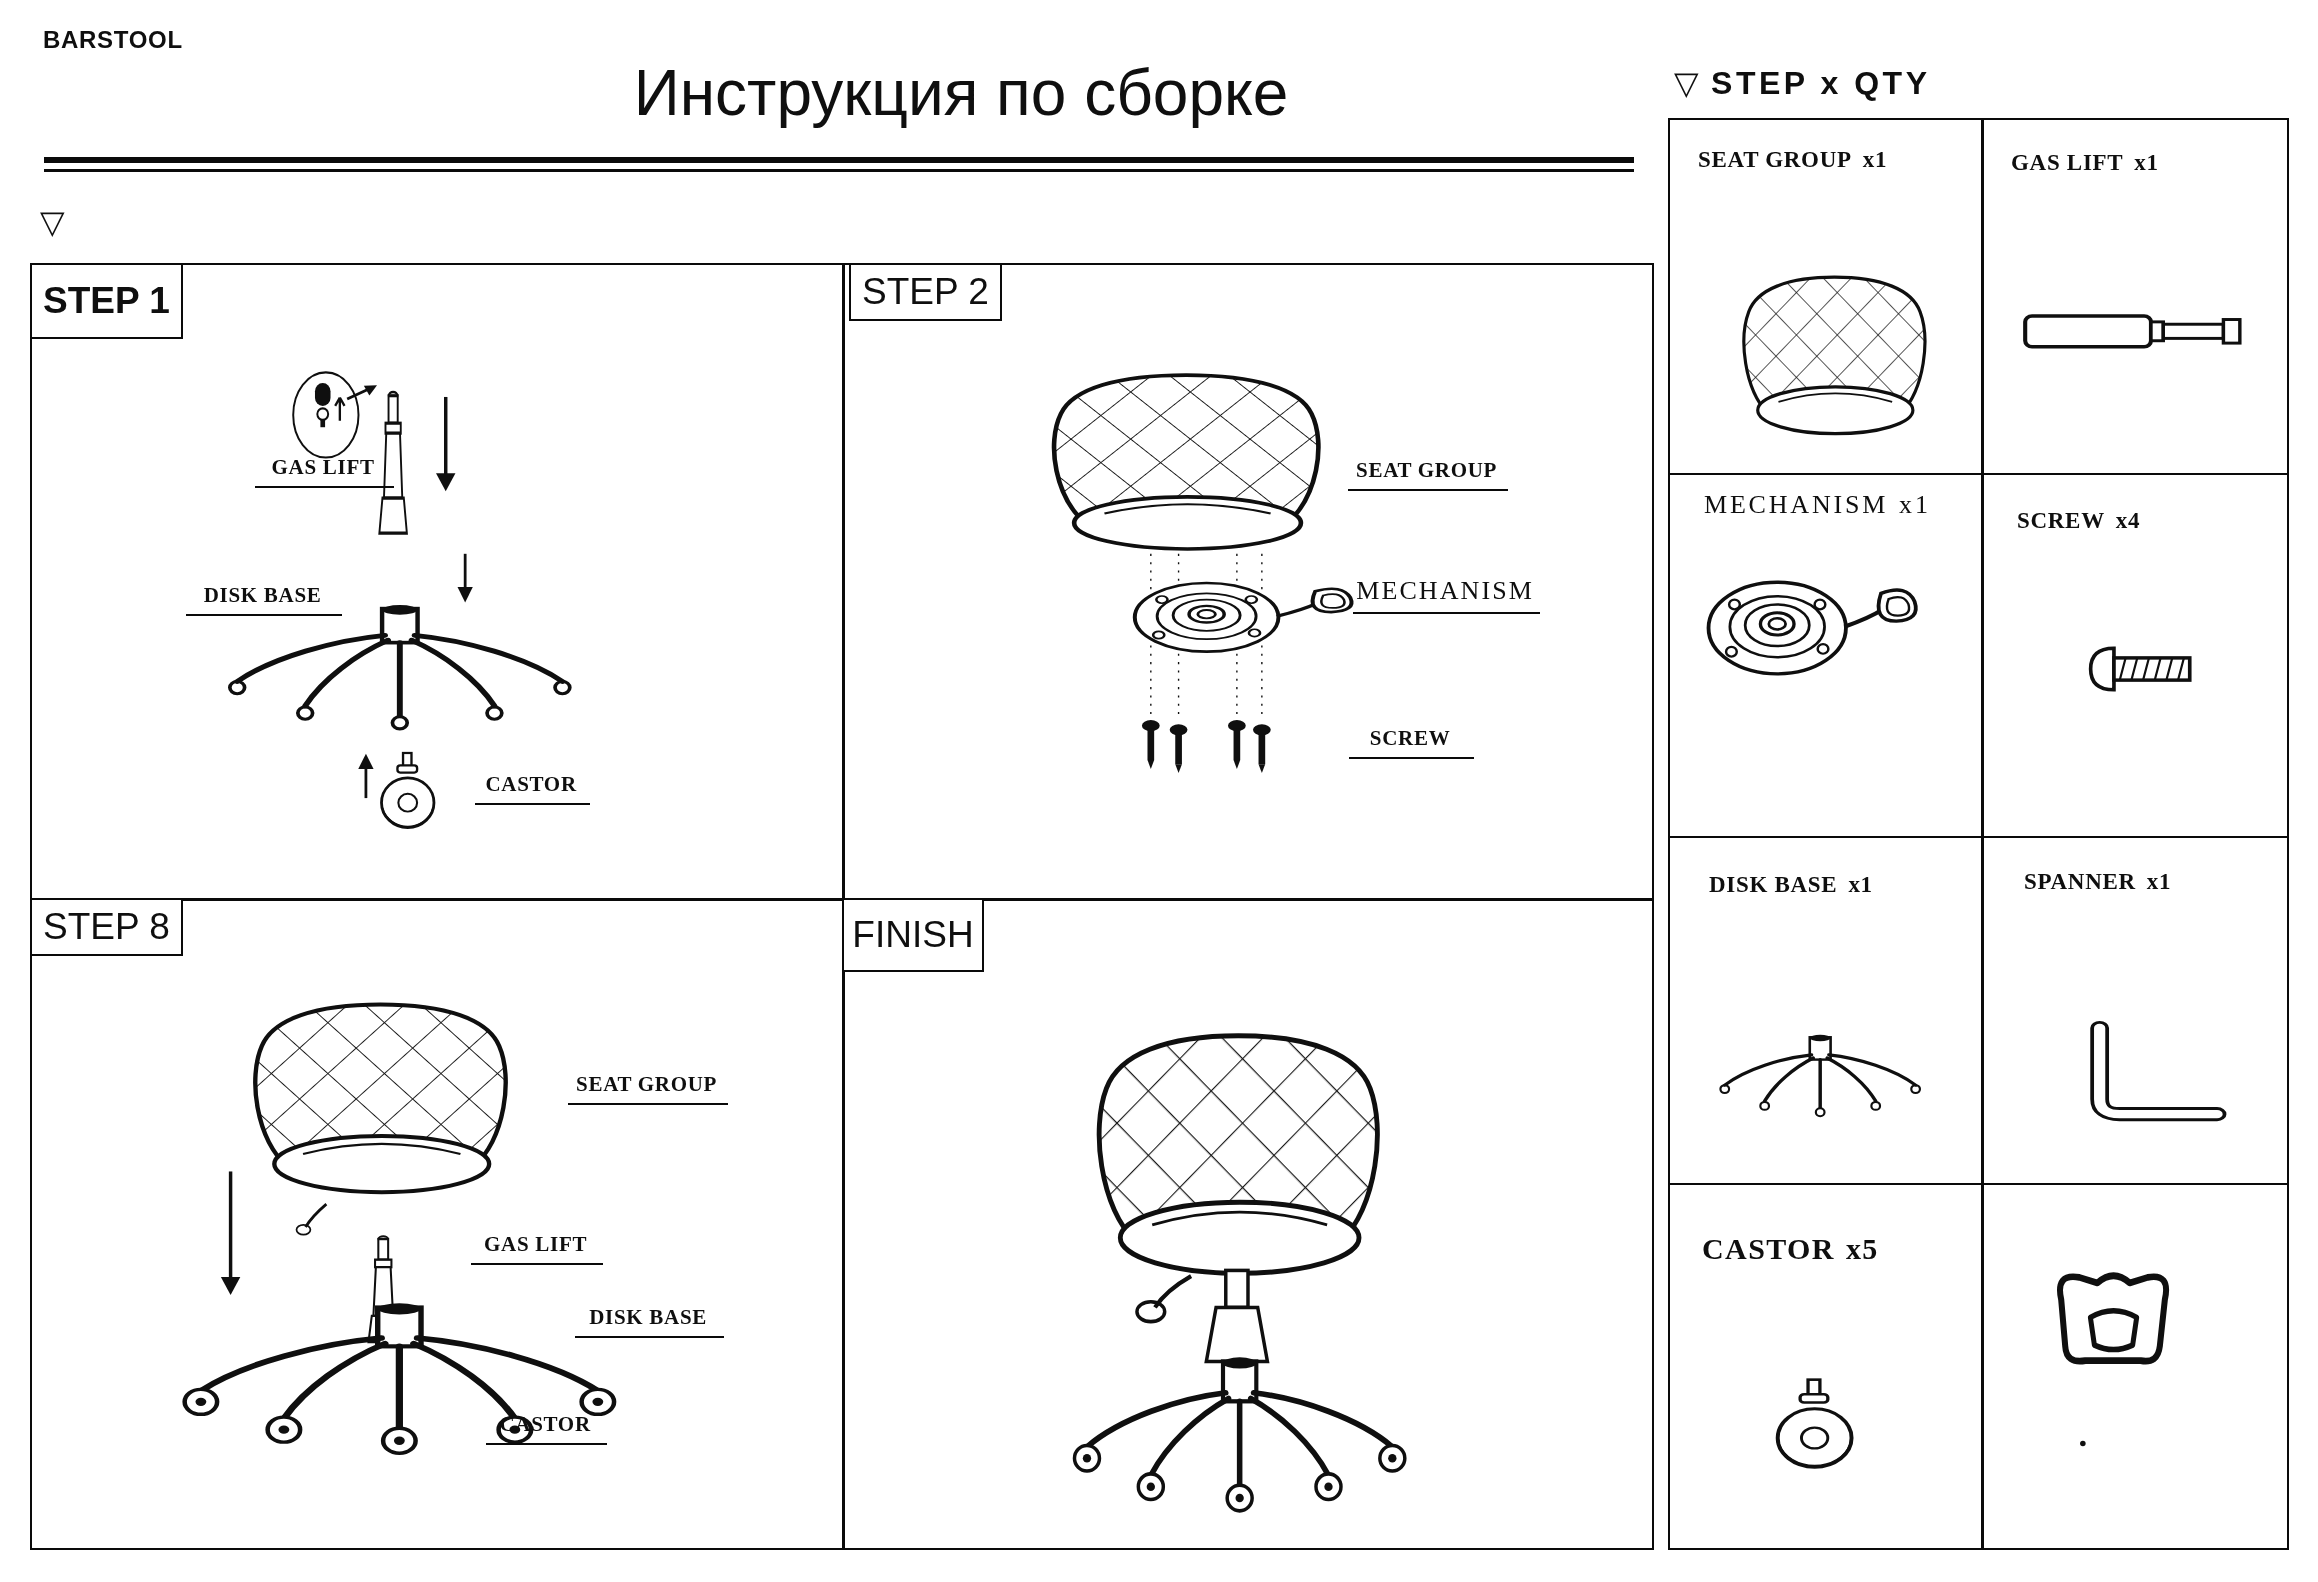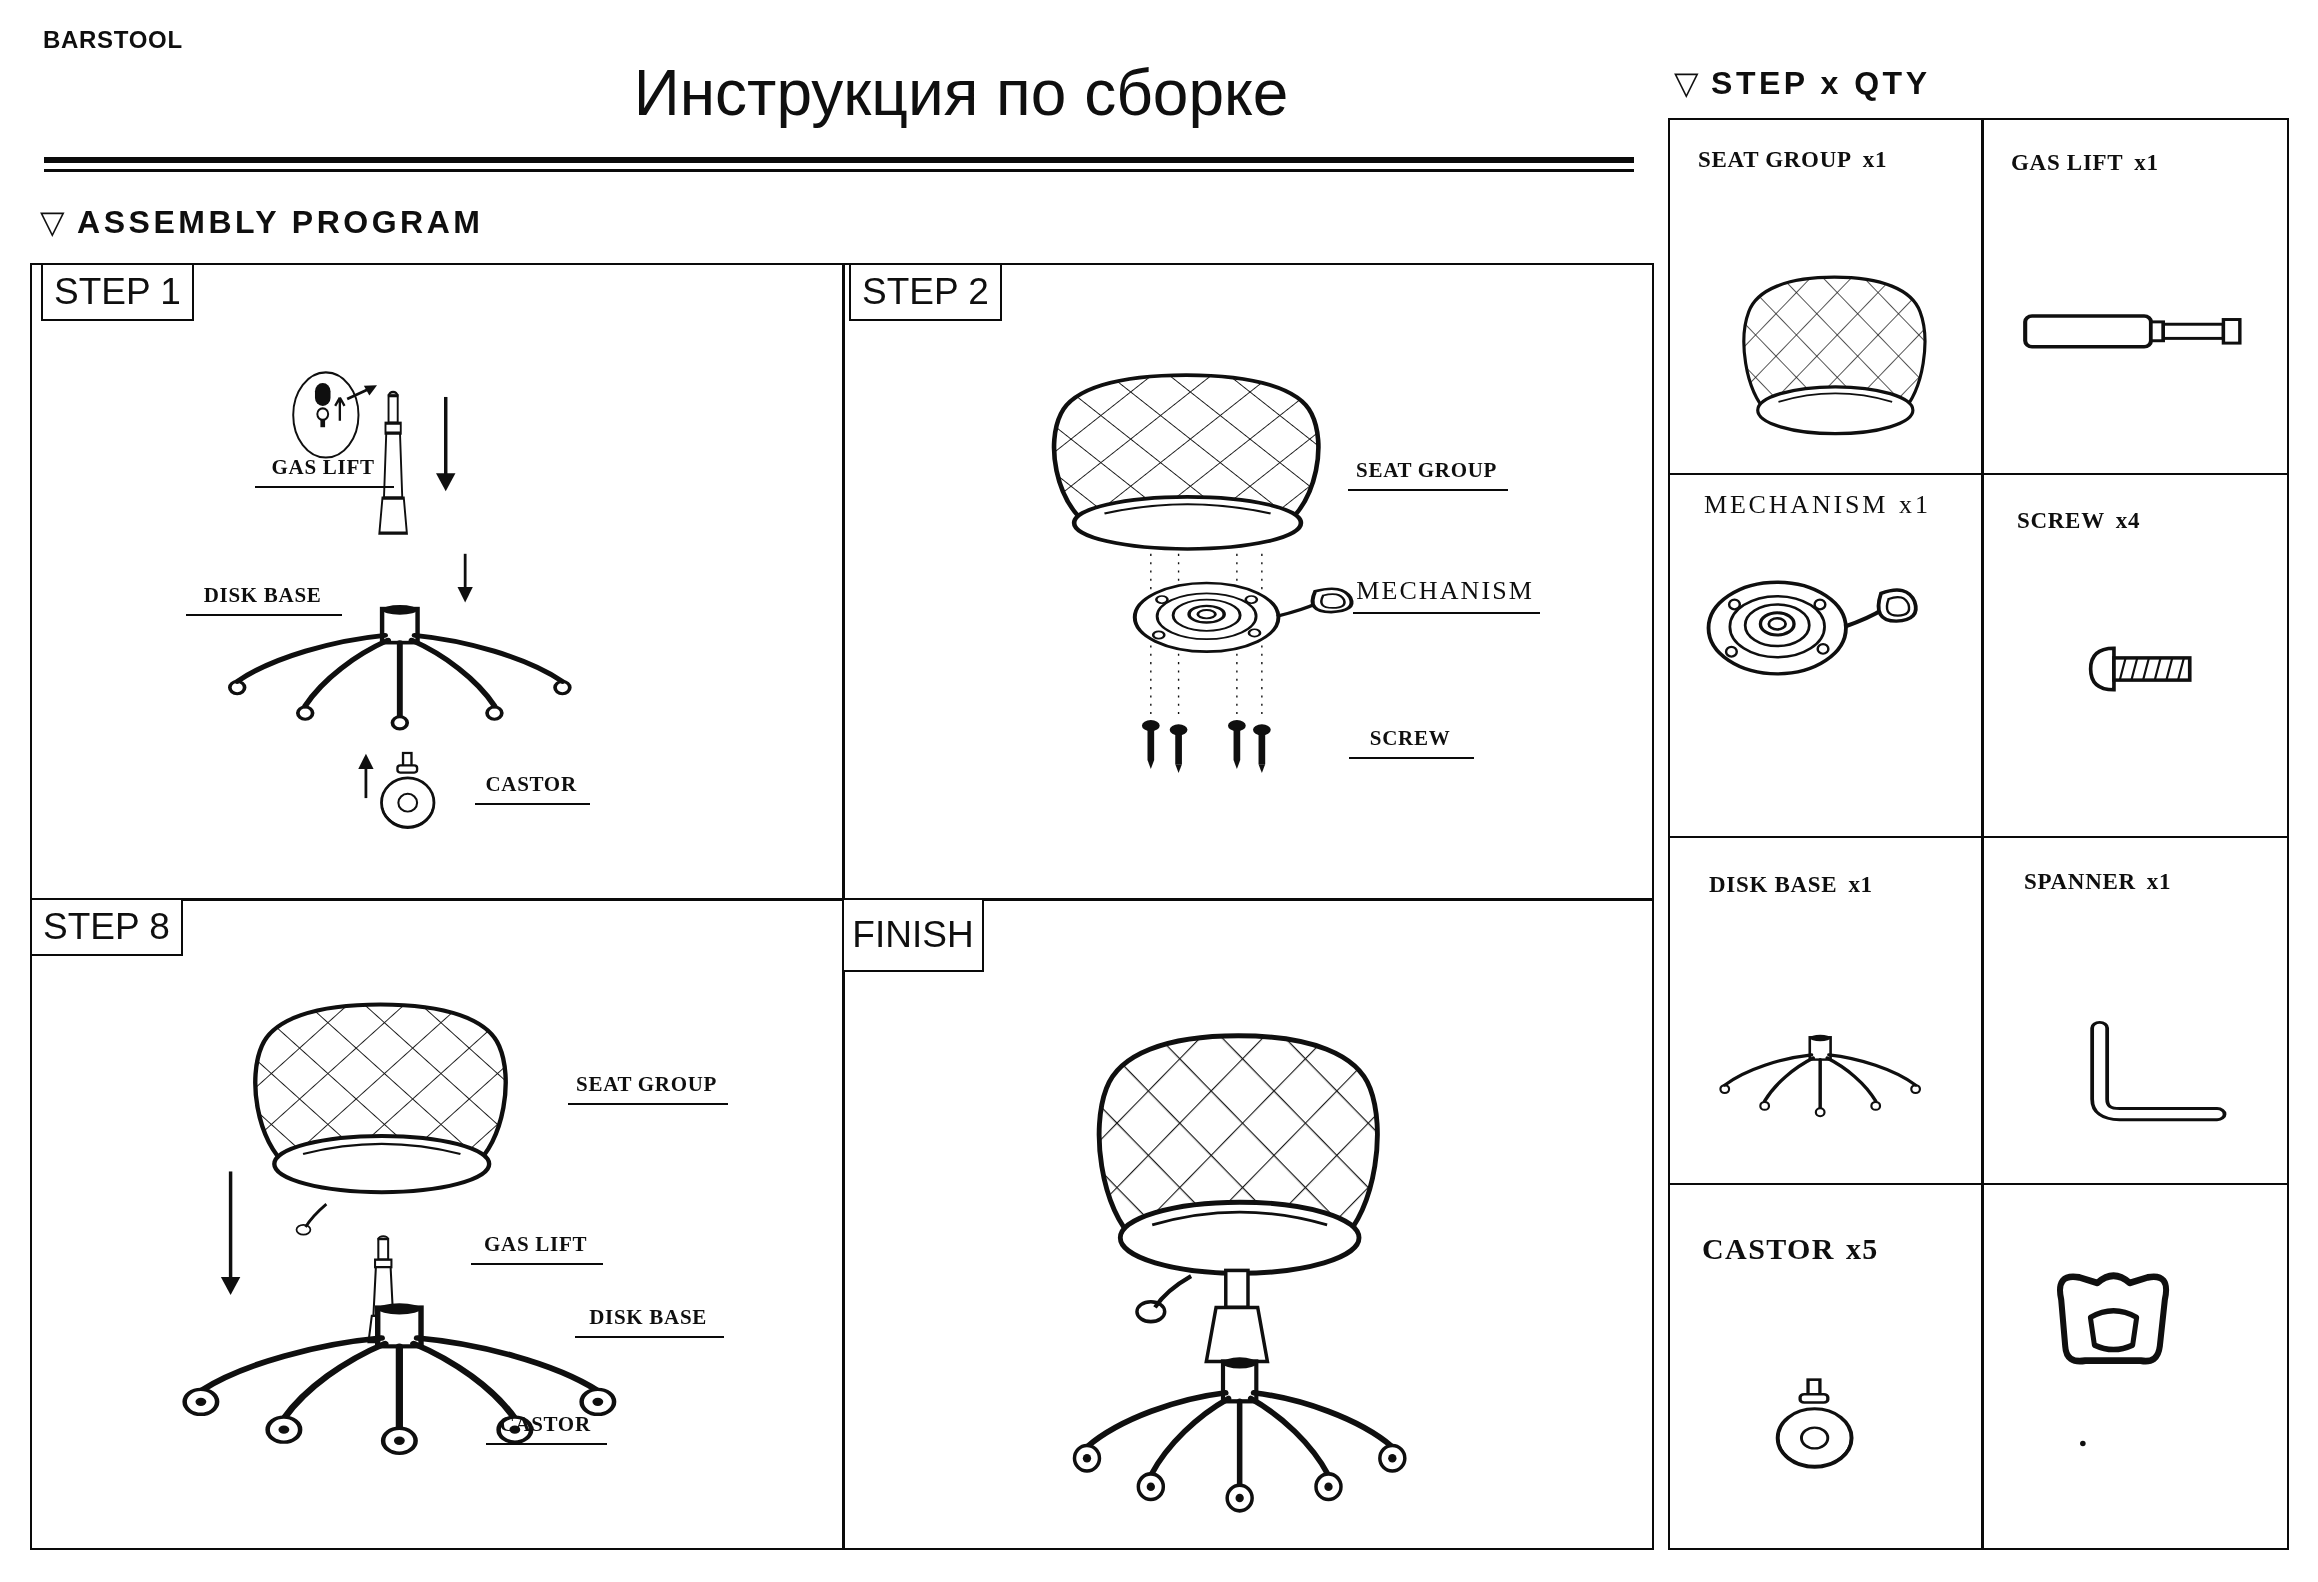--- a/index.html
+++ b/index.html
@@ -30,38 +30,37 @@
 
 <div class="page">
 
   <div class="brand">BARSTOOL</div>
   <div class="title">Инструкция по сборке</div>
   <div class="rule" style="top:157px;height:6.2px;"></div>
   <div class="rule" style="top:169px;height:2.8px;"></div>
 
   <div class="sechead" style="left:40px;top:203px;">
     <span class="tri">▽</span>
-    <span>ASSEMBLY PROGRAM</span>
   </div>
   <div class="sechead" style="left:1674px;top:64px;">
     <span class="tri">▽</span>
     <span>STEP x QTY</span>
   </div>
 
   <div class="frame" style="left:30px;top:263px;width:1624px;height:1287px;"></div>
   <div class="gline" style="left:842px;top:263px;width:2.8px;height:1287px;"></div>
   <div class="gline" style="left:30px;top:898px;width:1624px;height:2.8px;"></div>
 
   <div class="frame" style="left:1668px;top:118px;width:621px;height:1432px;"></div>
   <div class="gline" style="left:1981px;top:118px;width:2.8px;height:1432px;"></div>
   <div class="gline" style="left:1668px;top:473px;width:621px;height:2.1px;"></div>
   <div class="gline" style="left:1668px;top:836px;width:621px;height:2.1px;"></div>
   <div class="gline" style="left:1668px;top:1183px;width:621px;height:2.1px;"></div>
 
-  <div class="stepbox" style="left:41px;top:263px;width:153px;height:58px;">
+  <div class="stepbox" style="left:30px;top:263px;width:153px;height:76px;font-weight:bold;">
       <span>STEP 1</span>
     </div>
   <div class="stepbox" style="left:842px;top:263px;width:153px;height:58px;margin-left:7px;">
       <span>STEP 2</span>
     </div>
   <div class="stepbox" style="left:30px;top:898px;width:153px;height:58px;">
       <span>STEP 8</span>
     </div>
   <div class="stepbox" style="left:842px;top:898px;width:142px;height:74px;text-align:center;">
       <span>FINISH</span>

